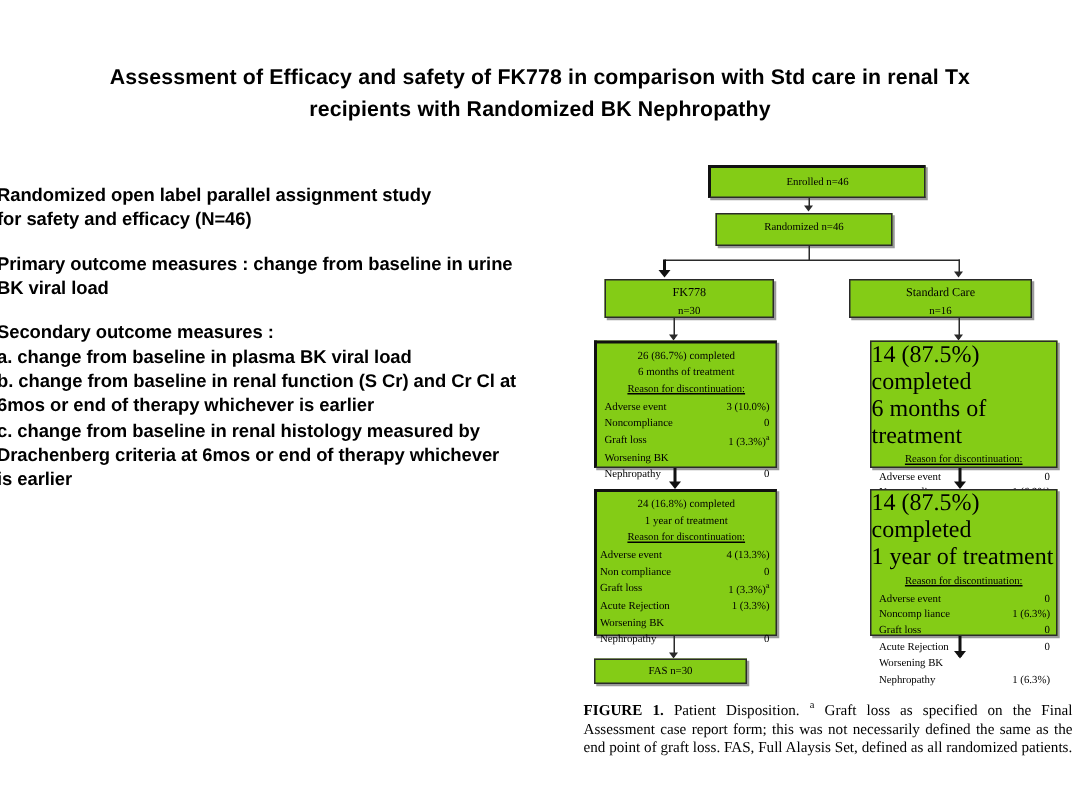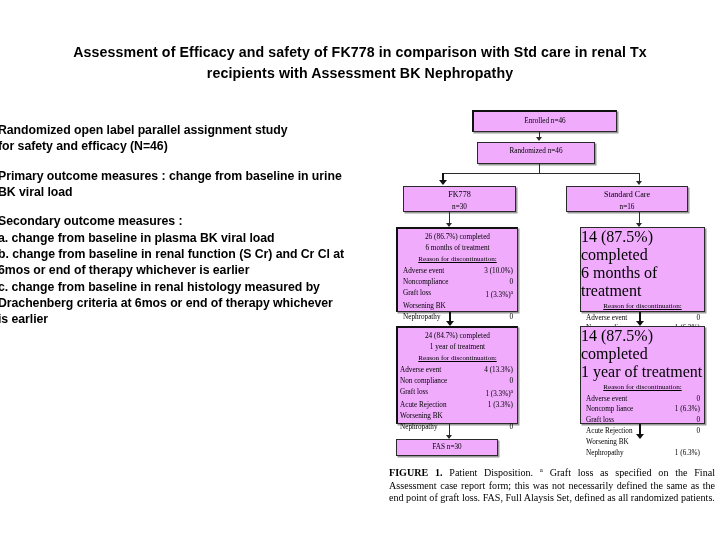--- a/index.html
+++ b/index.html
@@ -33,21 +33,21 @@
   .para div{white-space:nowrap;}
 
   
   .chart{
     position:absolute;left:390px;top:106px;width:330px;height:360px;
     font-family:"Liberation Serif", serif;
   }
   .box{
     position:absolute;
     border:1px solid #2a2a2a;
-    background:#f0abfc;
+    background:#84cc16;
     box-sizing:border-box;
     box-shadow:1.5px 1.5px 0 #9a9a9a;
   }
   .box.thick{border-left:2px solid #111;border-top:2px solid #111;}
   .ctr{text-align:center;}
   .bx-line{font-size:7.2px;line-height:1.5;letter-spacing:0px;}
   .hdr{font-size:8.1px;line-height:1.55;}
 
   
   .detail{padding:3px 0 2px 0;}
@@ -93,21 +93,21 @@
   .caption b{font-weight:bold;}
   .caption .sup{font-size:7px;vertical-align:super;}
 </style>
 </head>
 <body>
 
 <div class="slide">
 
   <div class="title">
     <div>Assessment of Efficacy and safety of FK778 in comparison with Std care in renal Tx</div>
-    <div>recipients with Assessment BK Nephropathy</div>
+    <div>recipients with Randomized BK Nephropathy</div>
   </div>
 
   <div class="left-col">
 
     <div class="para">
       <div>Randomized open label parallel assignment study</div>
       <div>for safety and efficacy (N=46)</div>
     </div>
 
     <div class="para">
@@ -219,21 +219,21 @@
         </div>
       </div>
     </div>
 
     <div class="vline bold" style="left:59px;top:206px;height:12px;"></div>
     <div class="arrow bold" style="left:56px;top:215px;"></div>
     <div class="vline bold" style="left:249px;top:206px;height:12px;"></div>
     <div class="arrow bold" style="left:246px;top:215px;"></div>
 
     <div class="box thick detail" style="left:6px;top:220px;width:122px;height:98px;">
-      <div class="top">24 (84.7%) completed</div>
+      <div class="top">24 (16.8%) completed</div>
       <div class="top">1 year of treatment</div>
       <div class="reason">
         <span>Reason for discontinuation:</span>
       </div>
       <div class="rows" style="padding-left:2px;">
         <div class="row">
           <span class="lbl">Adverse event</span>
           <span class="val">4 (13.3%)</span>
         </div>
         <div class="row">

